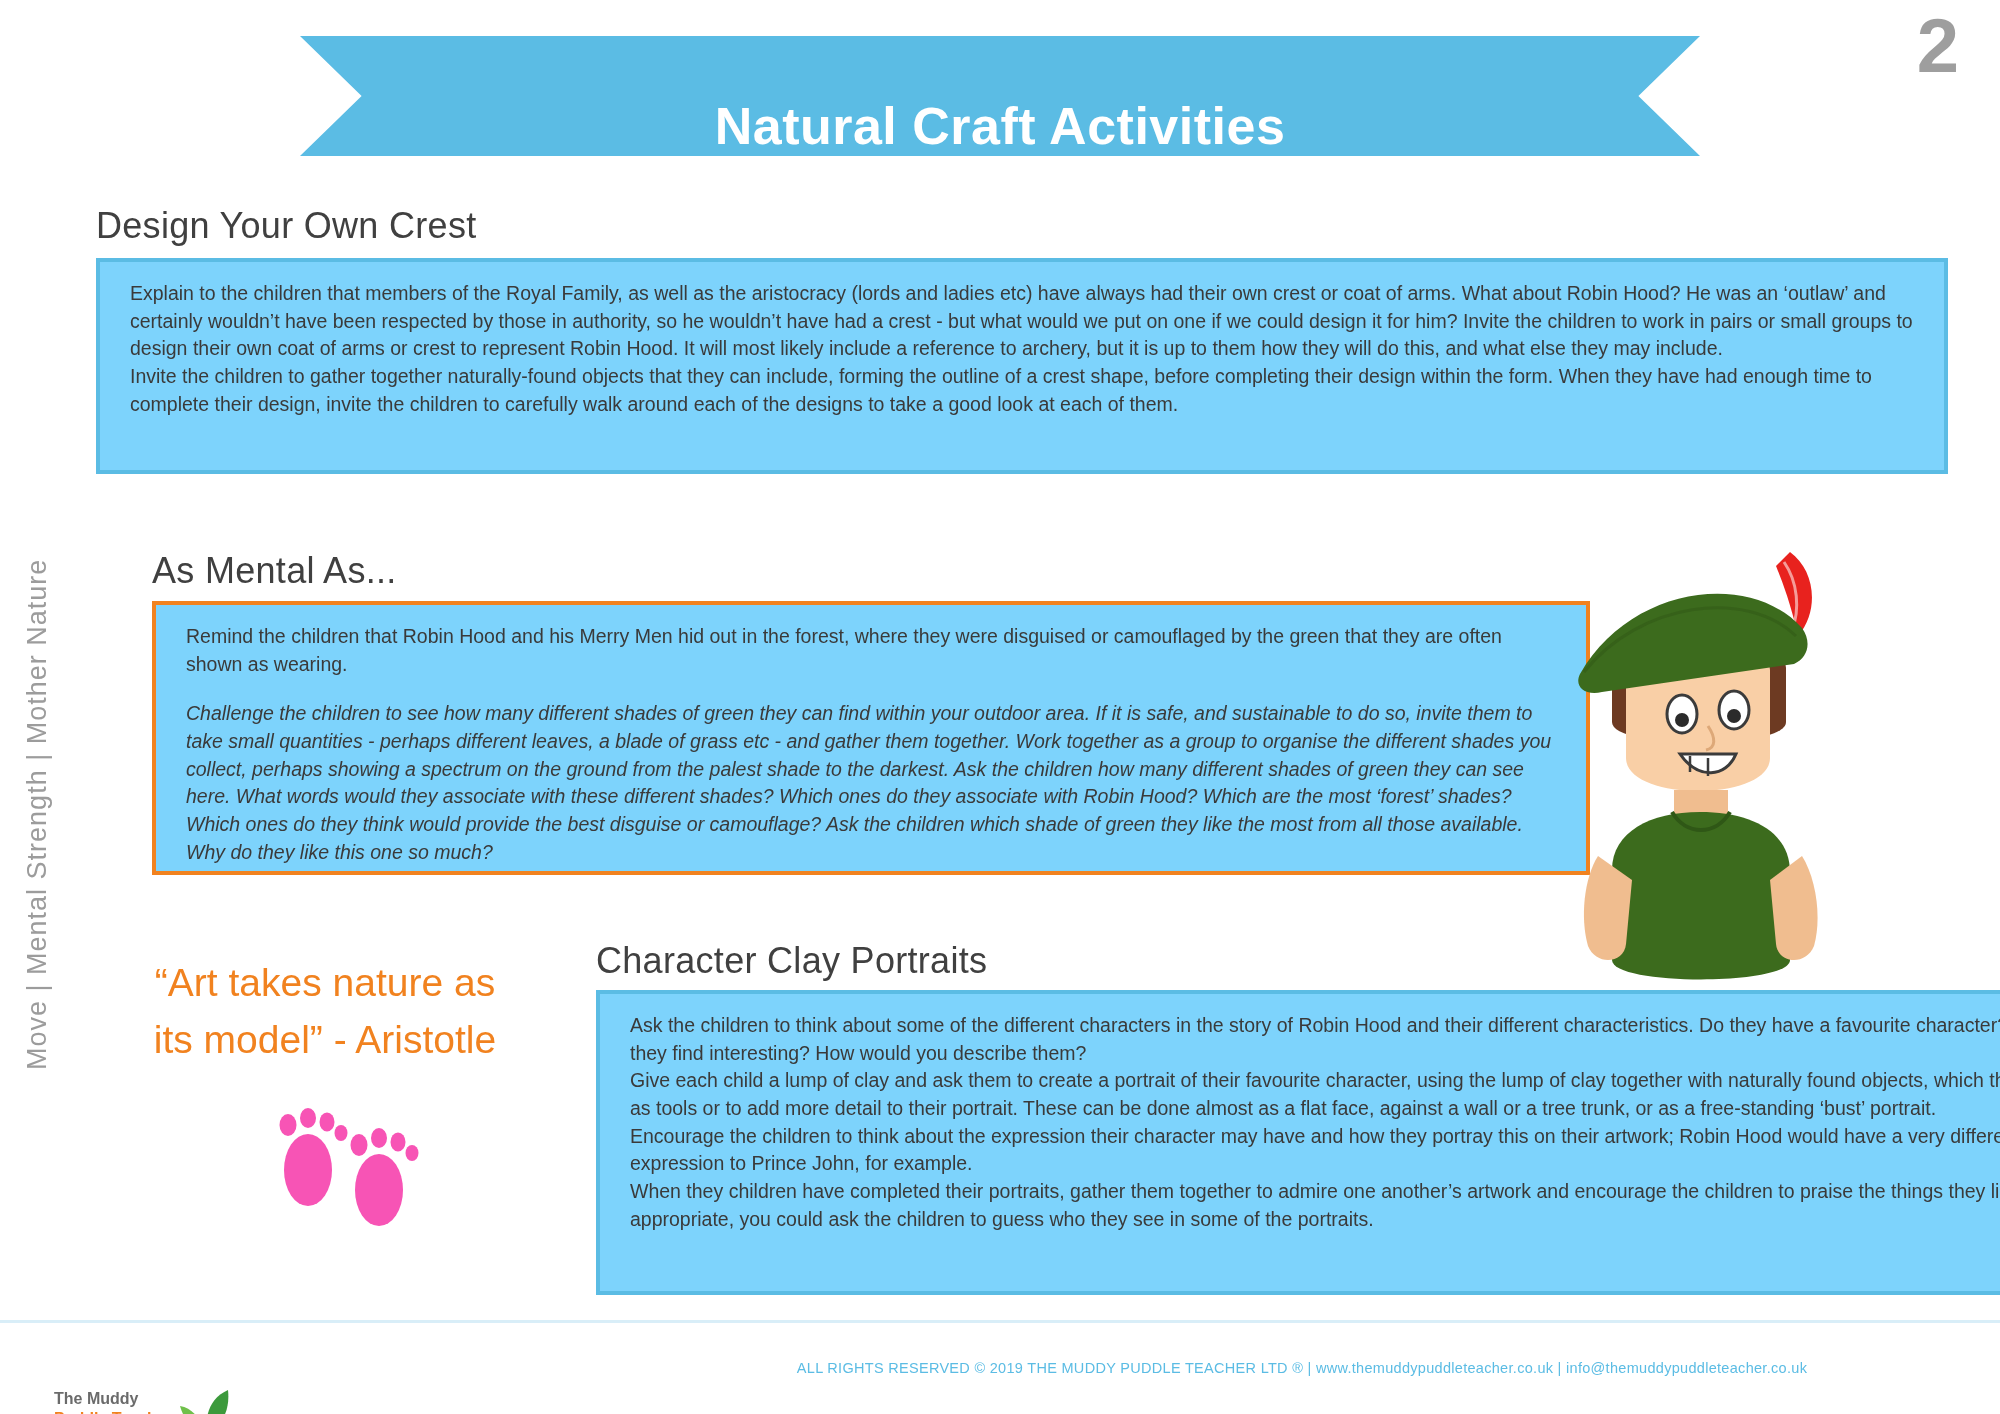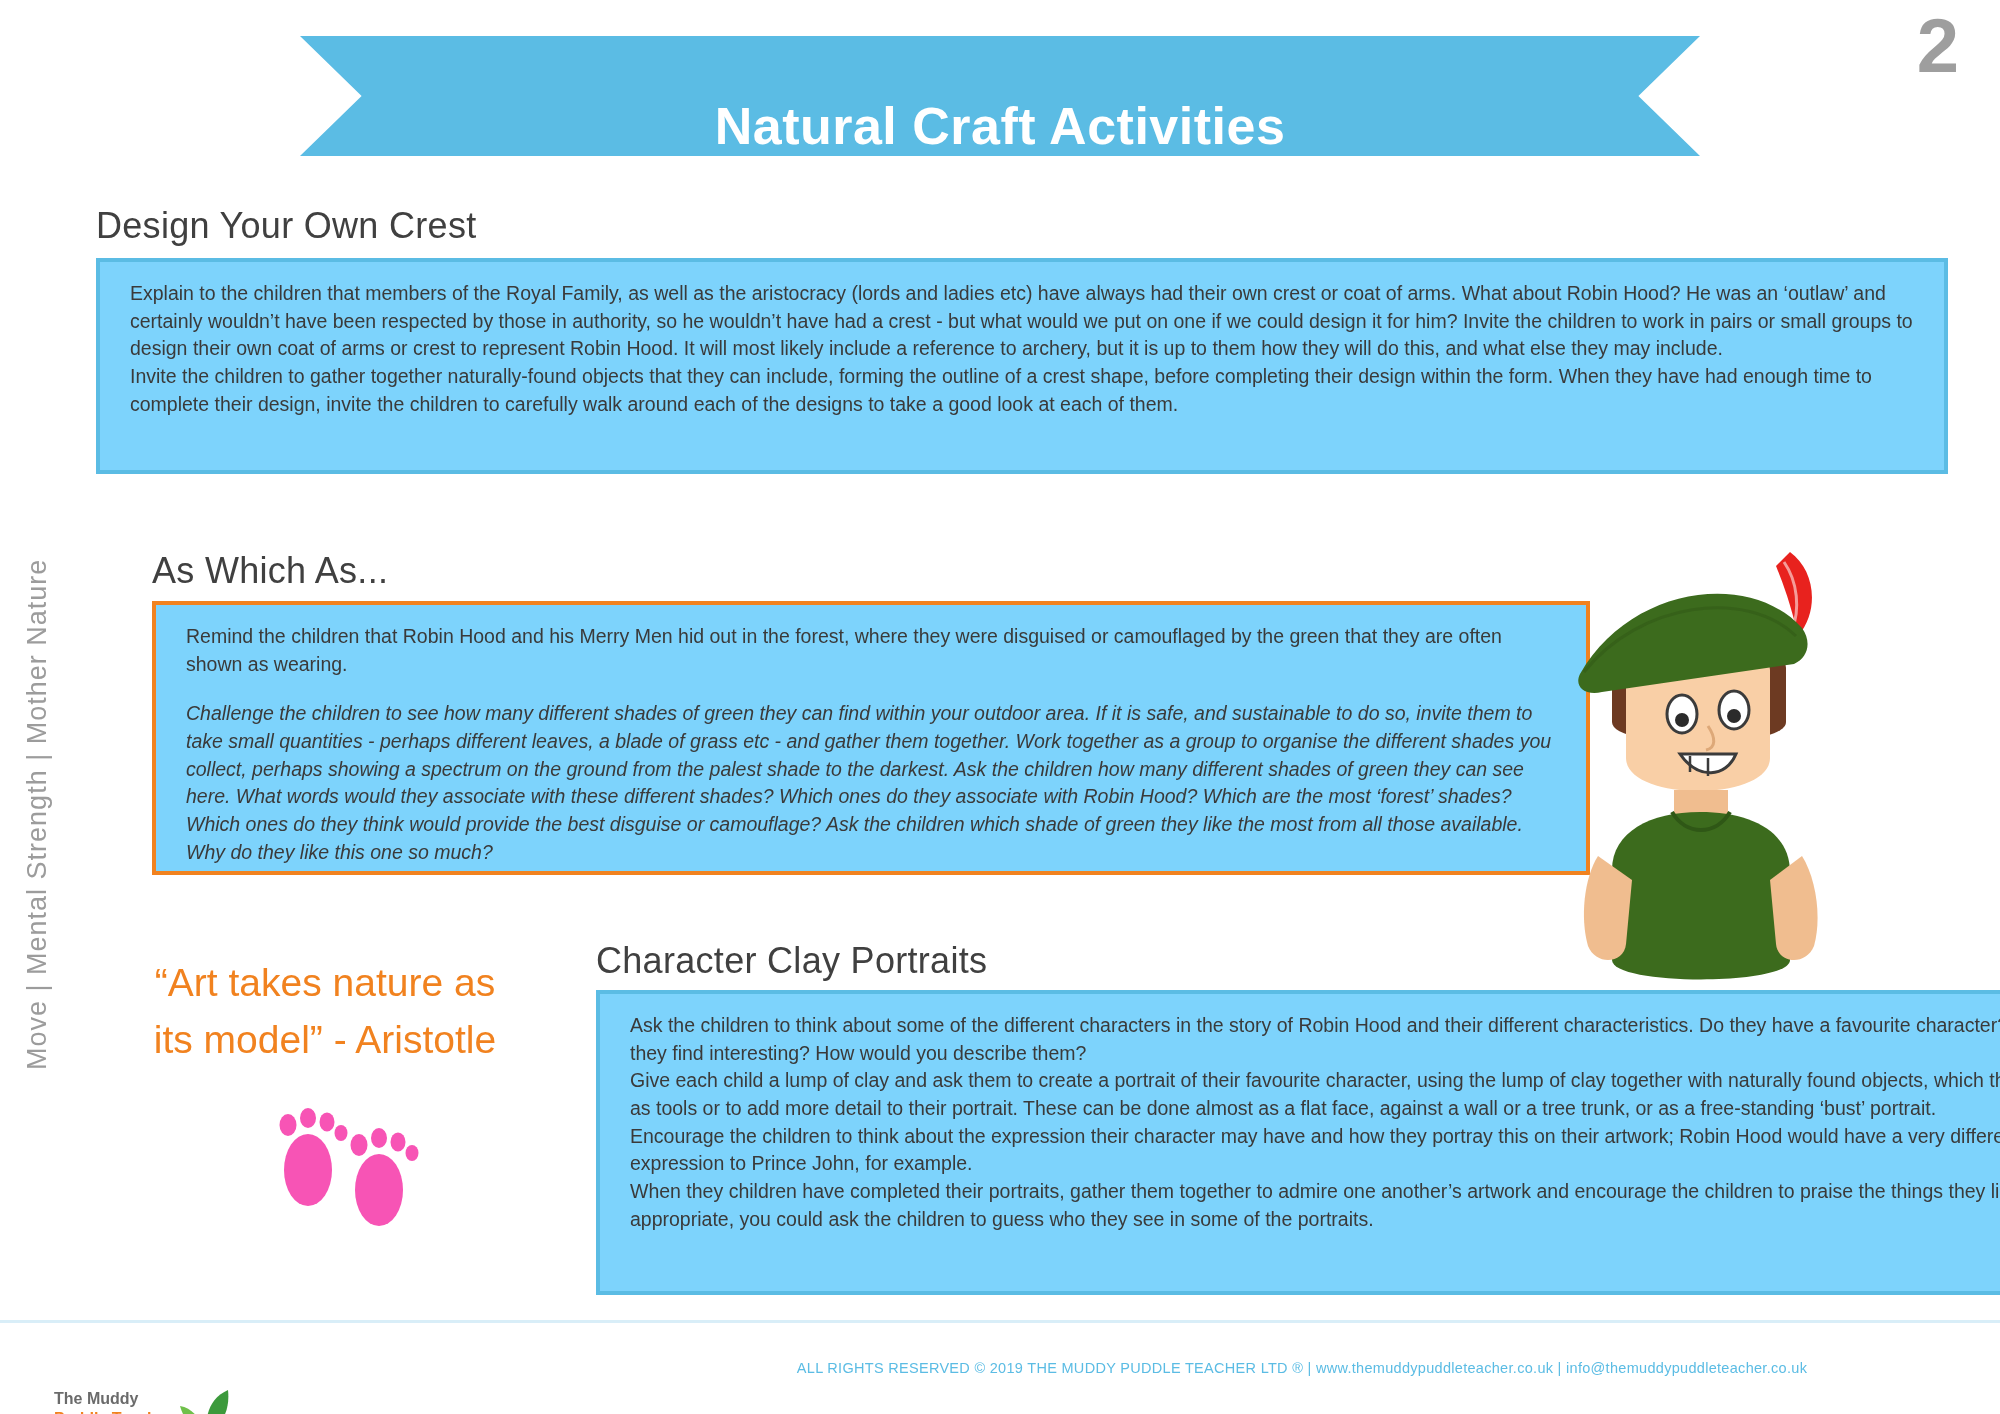--- a/index.html
+++ b/index.html
@@ -180,21 +180,21 @@
 </div>
 
 <div class="side-text">Move | Mental Strength | Mother Nature</div>
 
 <div class="section-heading" style="left:96px; top:205px;">Design Your Own Crest</div>
 <div class="content-box box-blue" style="left:96px; top:258px; width:1852px; height:216px;">
   <p>Explain to the children that members of the Royal Family, as well as the aristocracy (lords and ladies etc) have always had their own crest or coat of arms. What about Robin Hood? He was an ‘outlaw’ and certainly wouldn’t have been respected by those in authority, so he wouldn’t have had a crest - but what would we put on one if we could design it for him? Invite the children to work in pairs or small groups to design their own coat of arms or crest to represent Robin Hood. It will most likely include a reference to archery, but it is up to them how they will do this, and what else they may include.</p>
   <p>Invite the children to gather together naturally-found objects that they can include, forming the outline of a crest shape, before completing their design within the form. When they have had enough time to complete their design, invite the children to carefully walk around each of the designs to take a good look at each of them.</p>
 </div>
 
-<div class="section-heading" style="left:152px; top:550px;">As Which As...</div>
+<div class="section-heading" style="left:152px; top:550px;">As Mental As...</div>
 <div class="content-box box-orange" style="left:152px; top:601px; width:1438px; height:274px;">
   <p>Remind the children that Robin Hood and his Merry Men hid out in the forest, where they were disguised or camouflaged by the green that they are often shown as wearing.</p>
   <p class="gap">Challenge the children to see how many different shades of green they can find within your outdoor area. If it is safe, and sustainable to do so, invite them to take small quantities - perhaps different leaves, a blade of grass etc - and gather them together. Work together as a group to organise the different shades you collect, perhaps showing a spectrum on the ground from the palest shade to the darkest. Ask the children how many different shades of green they can see here. What words would they associate with these different shades? Which ones do they associate with Robin Hood? Which are the most ‘forest’ shades? Which ones do they think would provide the best disguise or camouflage? Ask the children which shade of green they like the most from all those available. Why do they like this one so much?</p>
 </div>
 
 <div class="section-heading" style="left:596px; top:940px;">Character Clay Portraits</div>
 <div class="content-box box-blue" style="left:596px; top:990px; width:1536px; height:305px;">
   <p>Ask the children to think about some of the different characters in the story of Robin Hood and their different characteristics. Do they have a favourite character? Who do they find interesting? How would you describe them?</p>
   <p>Give each child a lump of clay and ask them to create a portrait of their favourite character, using the lump of clay together with naturally found objects, which they can use as tools or to add more detail to their portrait. These can be done almost as a flat face, against a wall or a tree trunk, or as a free-standing ‘bust’ portrait.</p>
   <p>Encourage the children to think about the expression their character may have and how they portray this on their artwork; Robin Hood would have a very different expression to Prince John, for example.</p>

